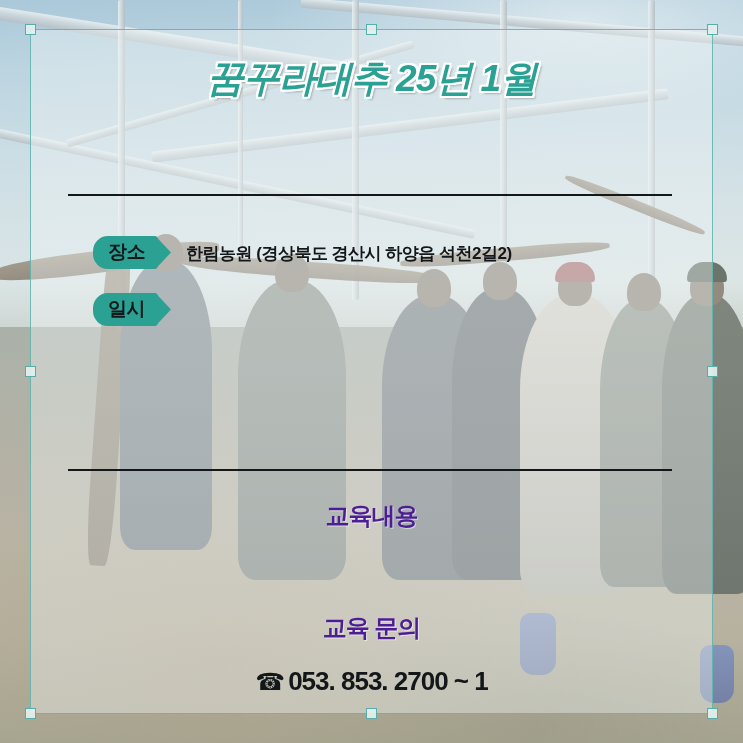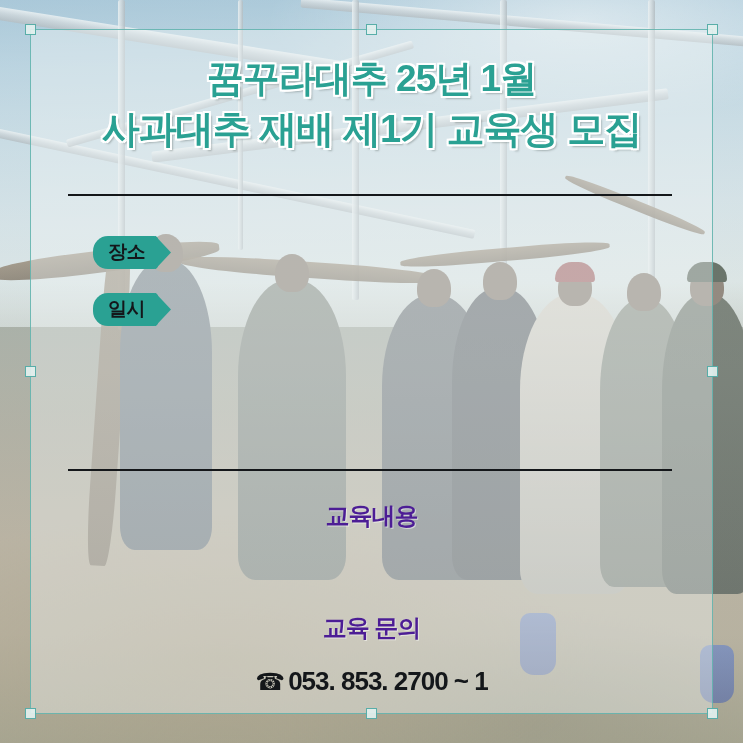--- a/index.html
+++ b/index.html
@@ -99,20 +99,21 @@
   }
   .title-line {
     font-weight: 700;
     color: #2aa193;
     letter-spacing: -1px;
     line-height: 1.16;
     text-shadow:
       2px 0 0 #fff, -2px 0 0 #fff, 0 2px 0 #fff, 0 -2px 0 #fff,
       2px 2px 0 #fff, -2px 2px 0 #fff, 2px -2px 0 #fff, -2px -2px 0 #fff,
       3px 3px 2px rgba(70,80,78,.35);
+    font-style: italic;
   }
   .title-line.l1 { font-size: 37px; }
   .title-line.l2 { font-size: 38px; margin-top: 6px; }
 
   .rule {
     position: absolute; height: 2px;
     background: #14171a;
     left: 68px; right: 71px;
   }
   .rule.top { top: 194px; }
@@ -248,31 +249,31 @@
     <span class="handle rm"></span>
     <span class="handle bl"></span>
     <span class="handle bm"></span>
     <span class="handle br"></span>
   </div>
 
   <div class="content">
 
     <div class="title-block">
       <div class="title-line l1">꿈꾸라대추 25년 1월</div>
-      <div class="title-line l2">사과대추 재배 제1기 교육생 모집</div>
     </div>
 
     <div class="rule top"></div>
 
     <div class="rows">
 
       <div class="row place">
         <div class="pill-wrap">
           <span class="pill">장소</span>
         </div>
+        <div class="row-value">한림농원 (경상북도 경산시 하양읍 석천2길2)</div>
       </div>
 
       <div class="row date">
         <div class="pill-wrap">
           <span class="pill">일시</span>
         </div>
       </div>
 
 
 

